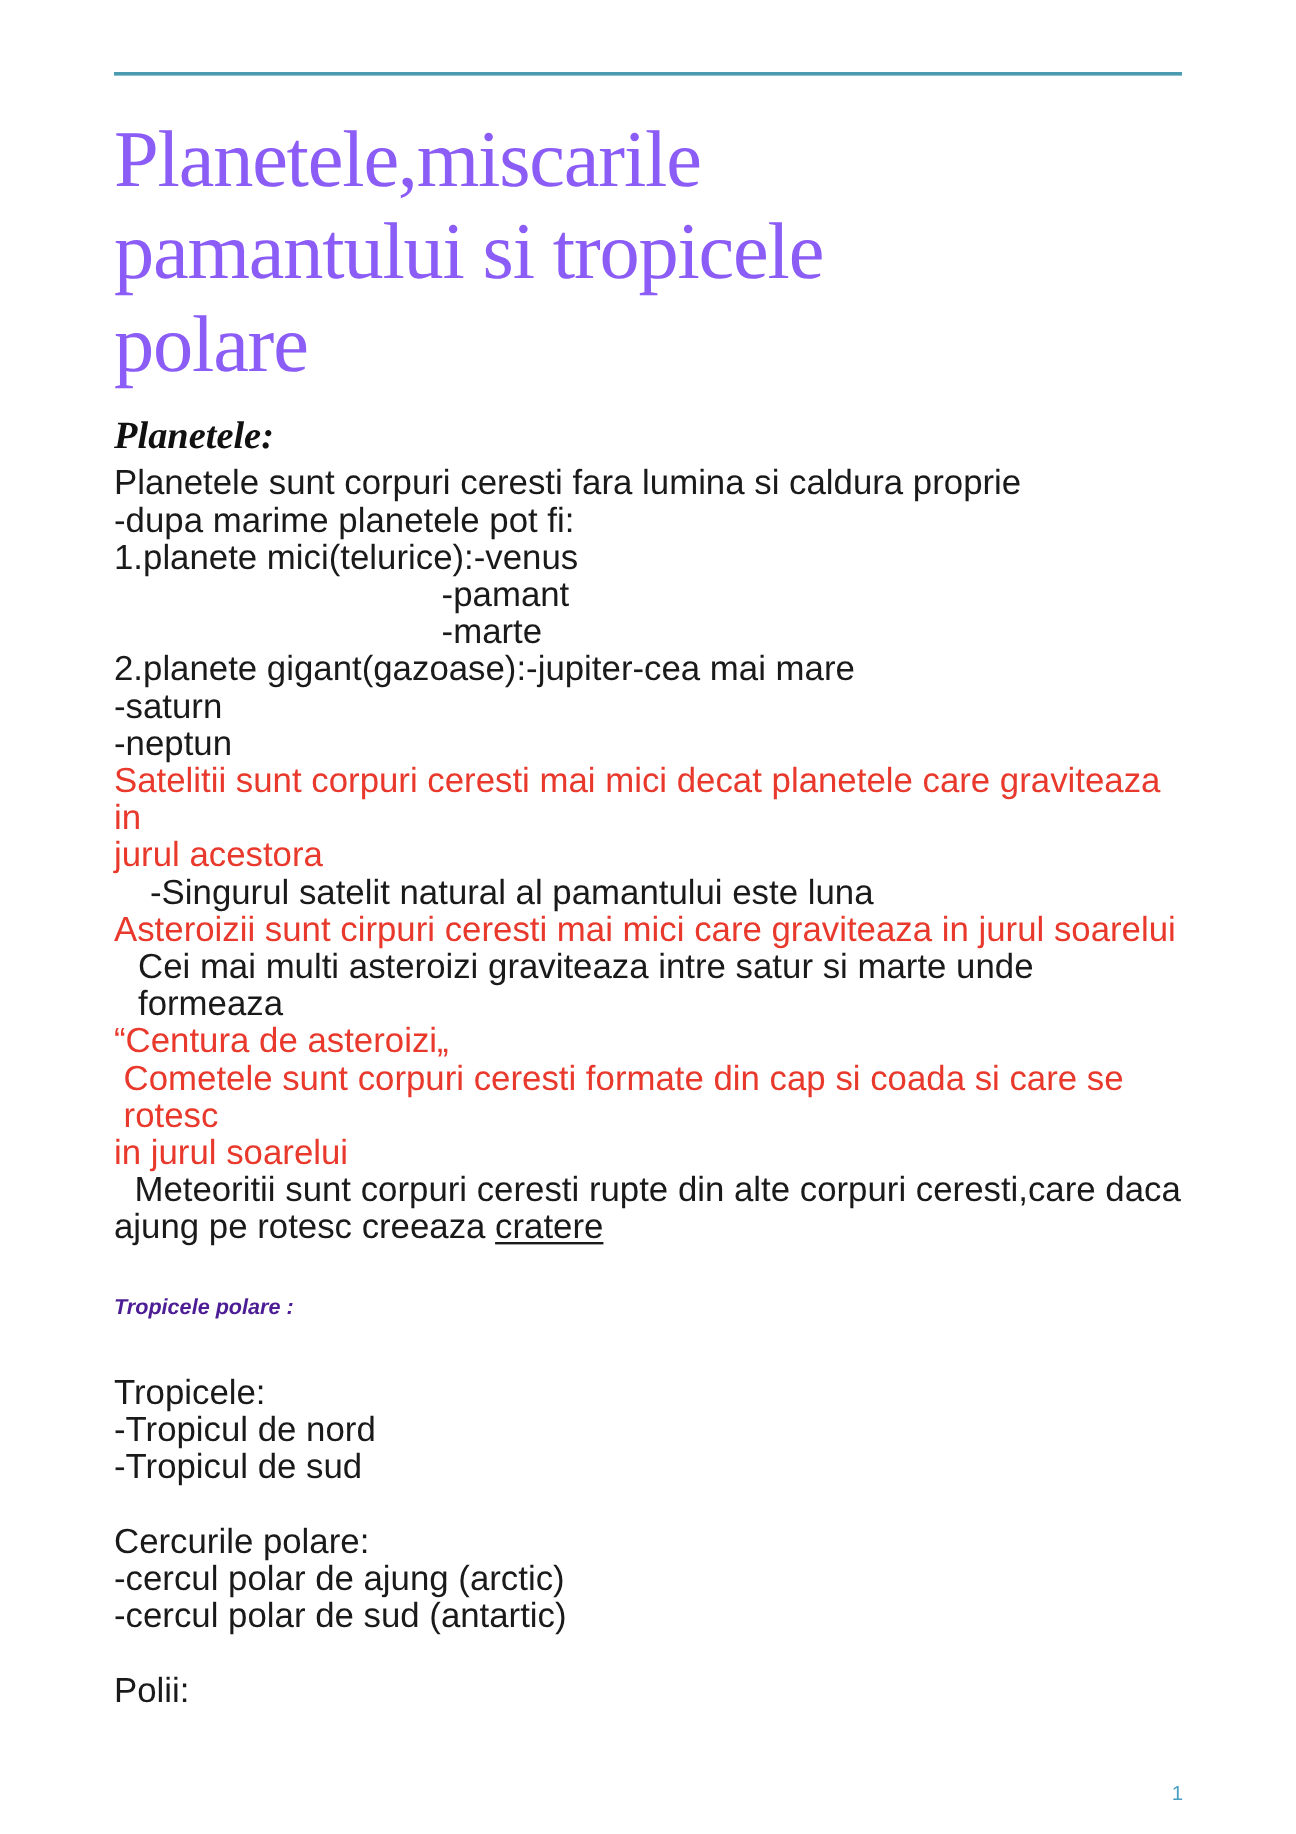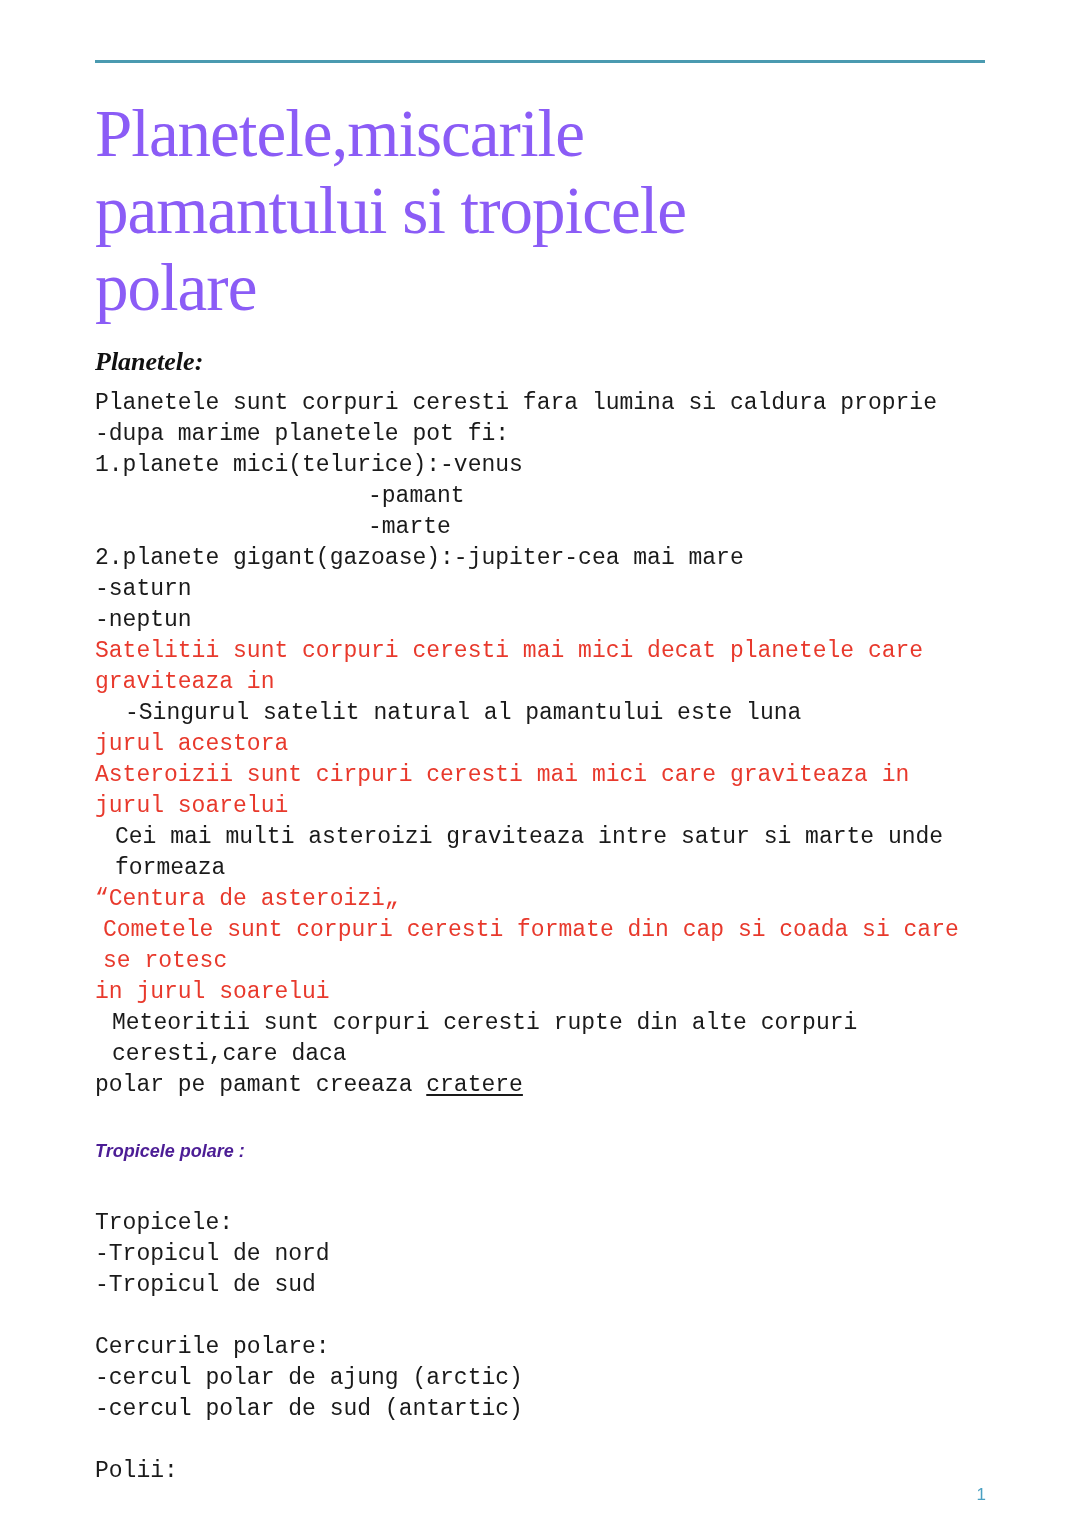--- a/index.html
+++ b/index.html
@@ -32,39 +32,38 @@
     line-height: 77px;
     letter-spacing: -1px;
     color: #8b5cf6;
     white-space: pre-line;
     margin: 32px 0 0 0;
   }
   .heading-serif-italic {
     font-family: "Liberation Serif", serif;
     font-style: italic;
     font-weight: bold;
-    font-size: 26px;
+    font-size: 32px;
     line-height: 36px;
     color: #111111;
     margin: 18px 0 8px 0;
   }
   .heading-sans-italic {
     font-family: "Liberation Sans", sans-serif;
     font-style: italic;
     font-weight: bold;
     font-size: 18px;
     line-height: 31px;
     color: #4c1d95;
     margin: 35px 0 41px 0;
   }
   .text-block {
-    font-size: 23px;
+    font-size: 29px;
     line-height: 31px;
     color: #1a1a1a;
-    font-family: Liberation Mono, monospace;
   }
   .text-line { min-height: 31px; white-space: pre-wrap; }
   .text-line.red { color: #e8392c; }
   .underline {
     text-decoration: underline;
     text-underline-offset: 3px;
     text-decoration-thickness: 2px;
   }
   .page-number {
     position: absolute;
@@ -91,29 +90,29 @@
   <div class="text-block">
       <div class="text-line"><span>Planetele sunt corpuri ceresti fara lumina si caldura proprie</span></div>
       <div class="text-line"><span>-dupa marime planetele pot fi:</span></div>
       <div class="text-line"><span>1.planete mici(telurice):-venus</span></div>
       <div class="text-line" style="padding-left: 273px;"><span>-pamant</span></div>
       <div class="text-line" style="padding-left: 273px;"><span>-marte</span></div>
       <div class="text-line"><span>2.planete gigant(gazoase):-jupiter-cea mai mare</span></div>
       <div class="text-line"><span>-saturn</span></div>
       <div class="text-line"><span>-neptun</span></div>
       <div class="text-line red"><span>Satelitii sunt corpuri ceresti mai mici decat planetele care graviteaza in</span></div>
+      <div class="text-line red"><span>jurul acestora</span></div>
       <div class="text-line" style="padding-left: 30px;"><span>-Singurul satelit natural al pamantului este luna</span></div>
-      <div class="text-line red"><span>jurul acestora</span></div>
       <div class="text-line red"><span>Asteroizii sunt cirpuri ceresti mai mici care graviteaza in jurul soarelui</span></div>
       <div class="text-line" style="padding-left: 20px;"><span>Cei mai multi asteroizi graviteaza intre satur si marte unde formeaza</span></div>
       <div class="text-line red"><span>“Centura de asteroizi„</span></div>
       <div class="text-line red" style="padding-left: 8px;"><span>Cometele sunt corpuri ceresti formate din cap si coada si care se rotesc</span></div>
       <div class="text-line red"><span>in jurul soarelui</span></div>
       <div class="text-line" style="padding-left: 17px;"><span>Meteoritii sunt corpuri ceresti rupte din alte corpuri ceresti,care daca</span></div>
-      <div class="text-line"><span>polar pe pamant creeaza </span><span class="underline">cratere</span></div>
+      <div class="text-line"><span>ajung pe rotesc creeaza </span><span class="underline">cratere</span></div>
     </div>
 
   <h3 class="heading-sans-italic">Tropicele polare :</h3>
 
   <div class="text-block">
       <div class="text-line"><span>Tropicele:</span></div>
       <div class="text-line"><span>-Tropicul de nord</span></div>
       <div class="text-line"><span>-Tropicul de sud</span></div>
       <div class="text-line">&nbsp;</div>
       <div class="text-line"><span>Cercurile polare:</span></div>

